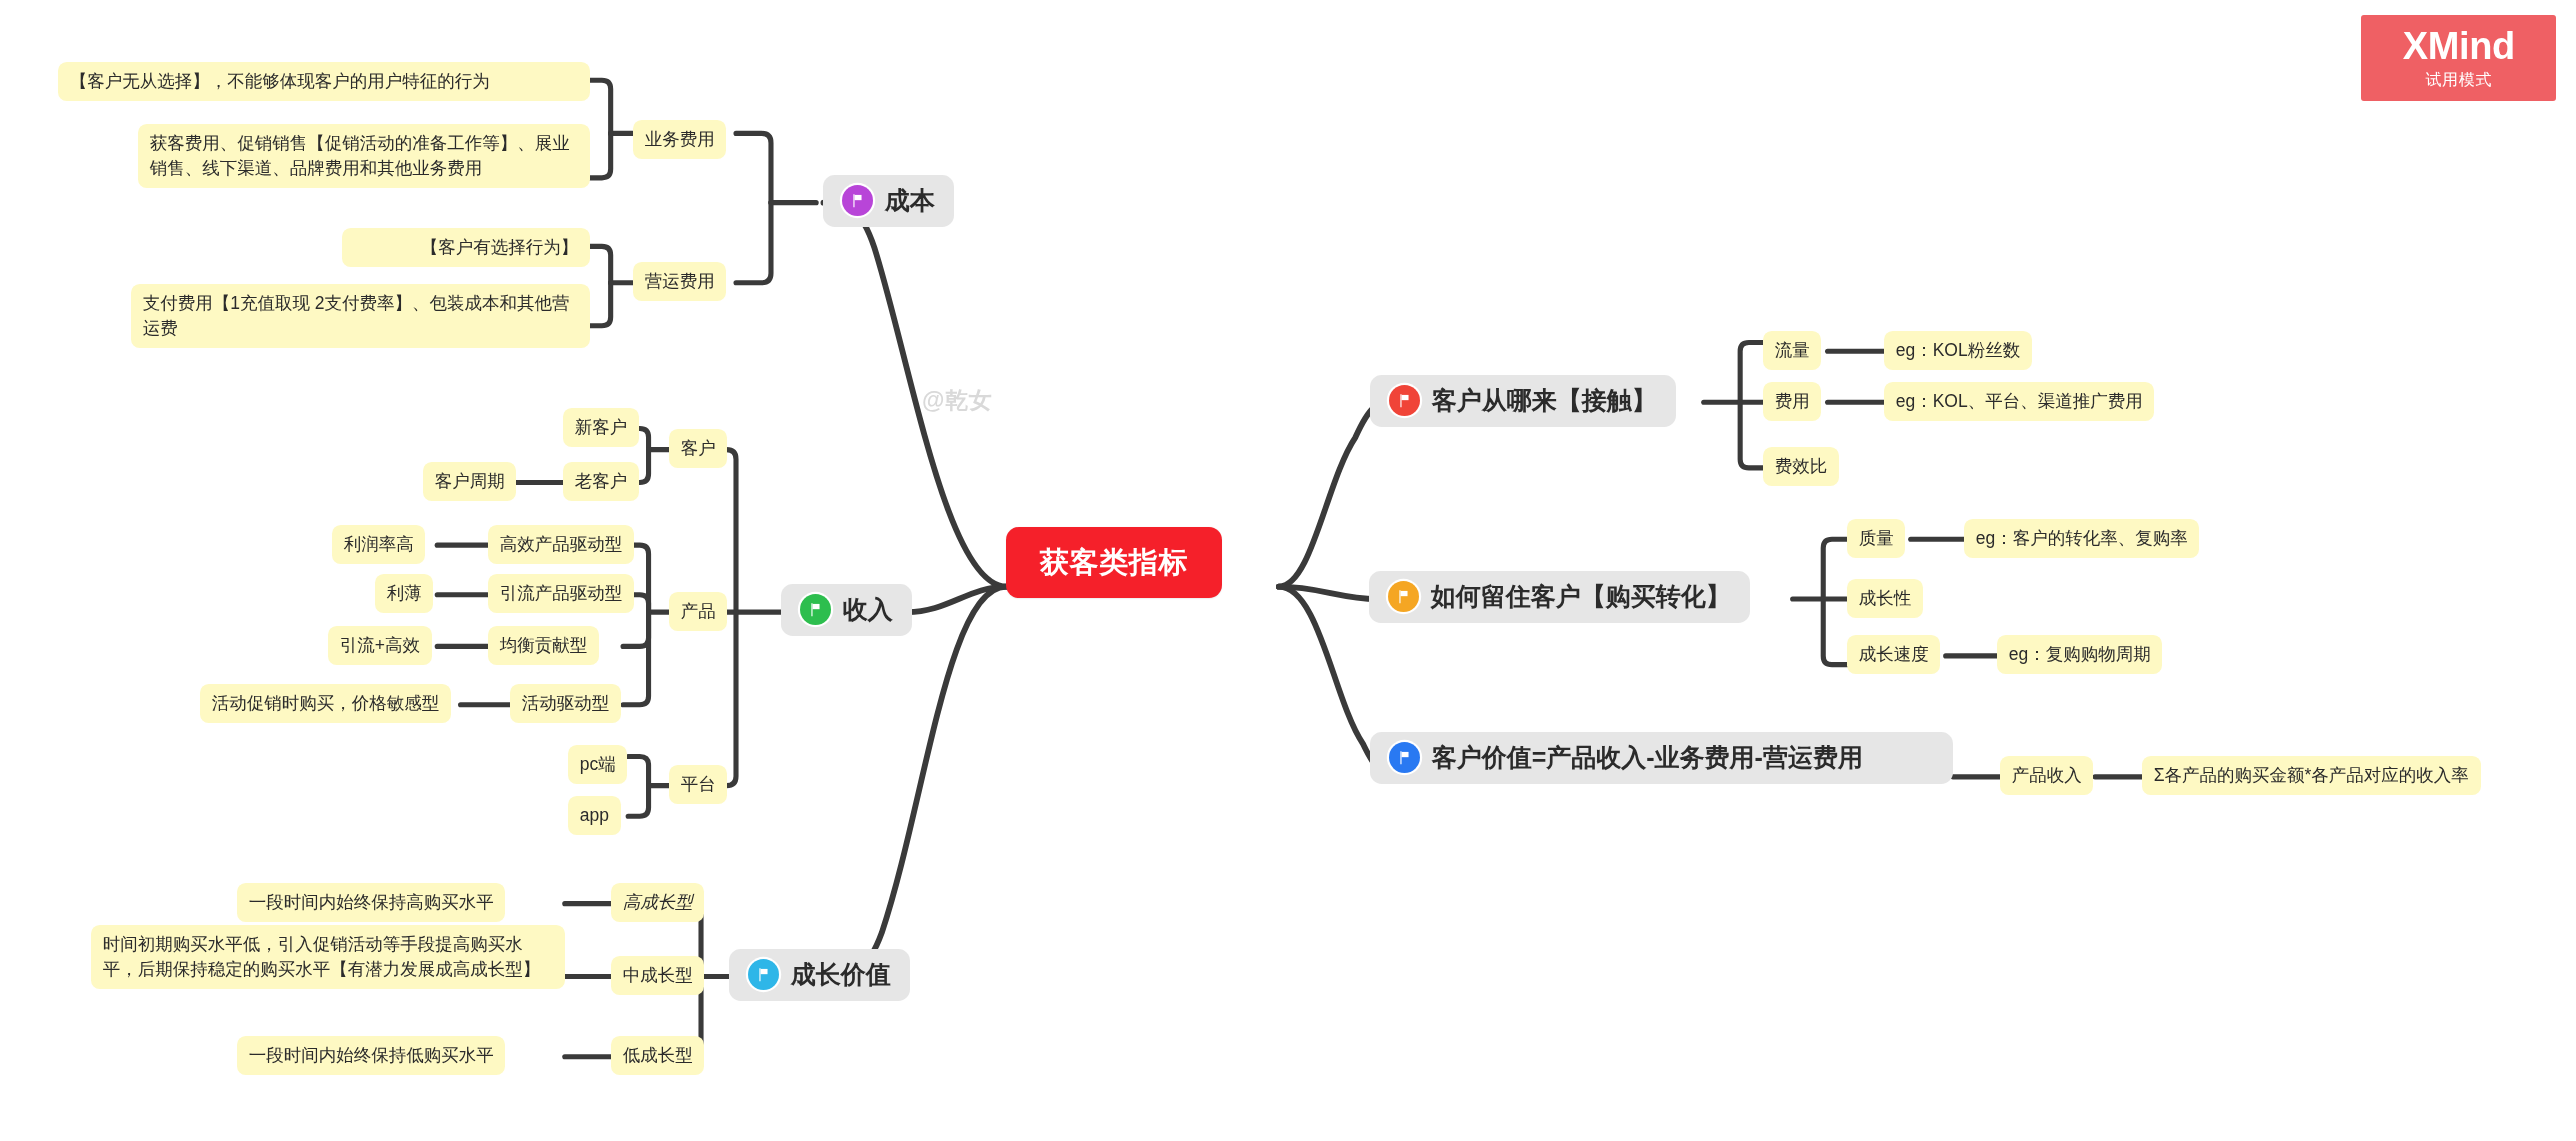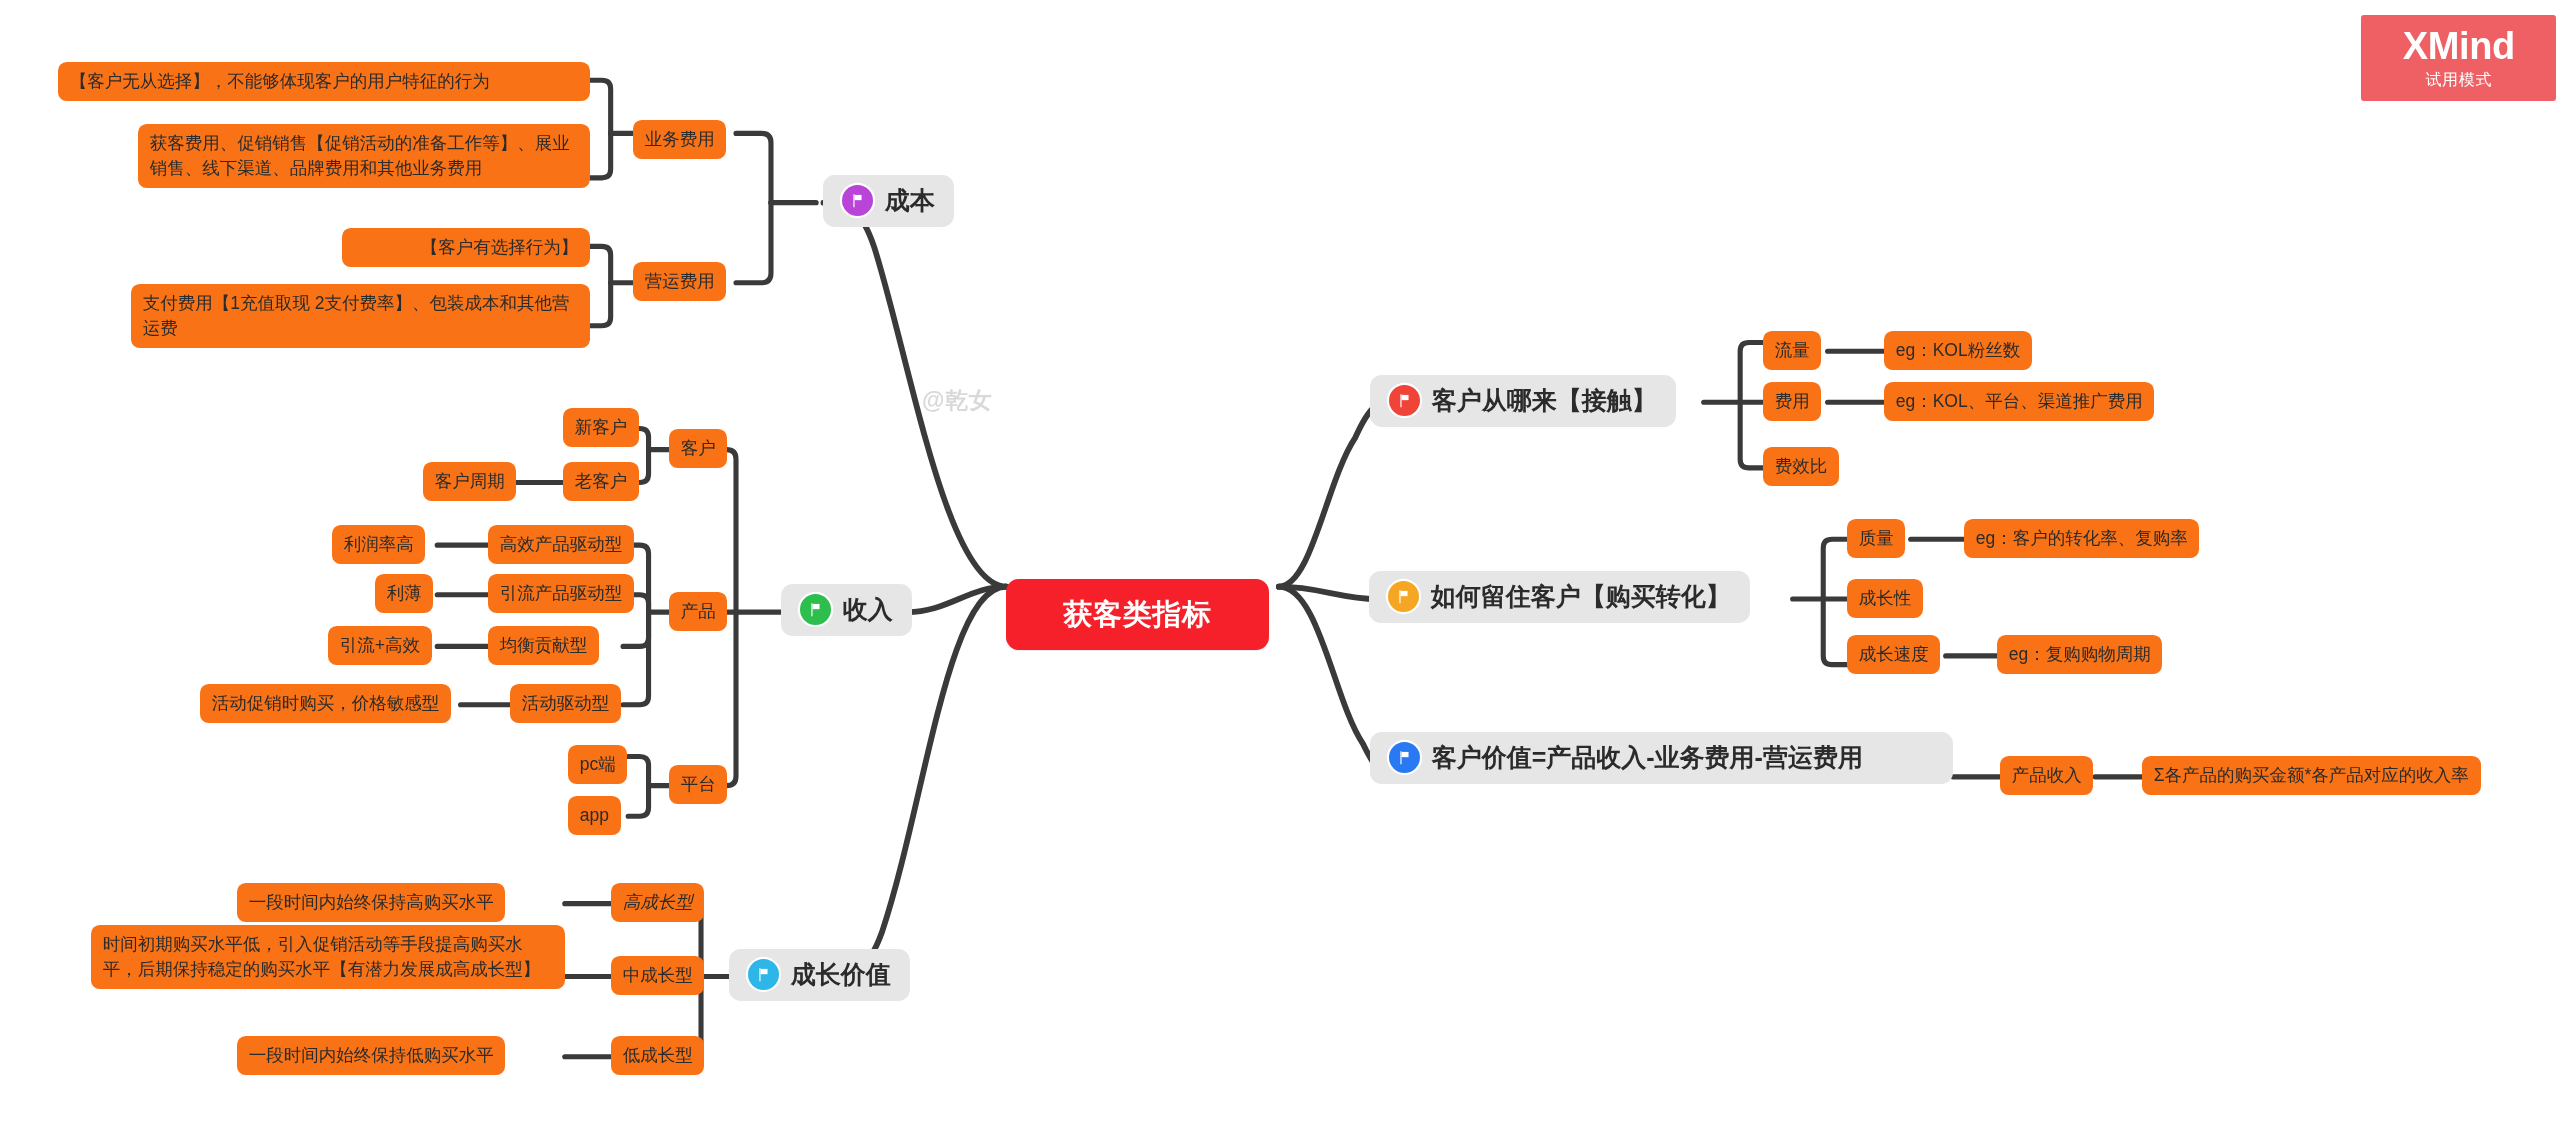--- a/index.html
+++ b/index.html
@@ -56,21 +56,21 @@
     font-size: 25px;
     font-weight: bold;
     padding: 10.2px 19px;
     border-radius: 11.7px;
     gap: 11.7px;
     line-height: 1.26;
   }
 
   
   .sub {
-    background: #f97316;
+    background: #fef9c3;
     font-size: 17.5px;
     font-weight: normal;
     padding: 6.6px 11.7px;
     border-radius: 8.7px;
     line-height: 1.45;
   }
 
   .node .txt { display: block; }
 
   
@@ -189,21 +189,21 @@
       <path d="M2622 740 H 2695"></path>
 
       <path d="M2670 900 H 2740"></path>
 
       <path d="M2680 1066 H 2745"></path>
 
       <path d="M2875 1066 H 2940"></path>
     </g>
   </svg>
 
-  <div class="node root" style="left:1006px; top:579px; width:263px; height:71px;font-family:Liberation Mono, monospace;">
+  <div class="node root" style="left:1006px; top:527px; width:216px; height:71px;font-family:Liberation Mono, monospace;">
     <span class="txt">获客类指标</span>
   </div>
 
   <div class="node main" style="left:823px; top:175px;">
     <span class="flagicon" style="background:#B845D8;">
       <svg viewBox="0 0 24 24" aria-hidden="true">
           <path d="M6 3h1.6v18H6z" fill="#fff"></path>
           <path d="M7.6 4h9.6v7.2h-9.6z" fill="#fff"></path>
         </svg>
     </span>

